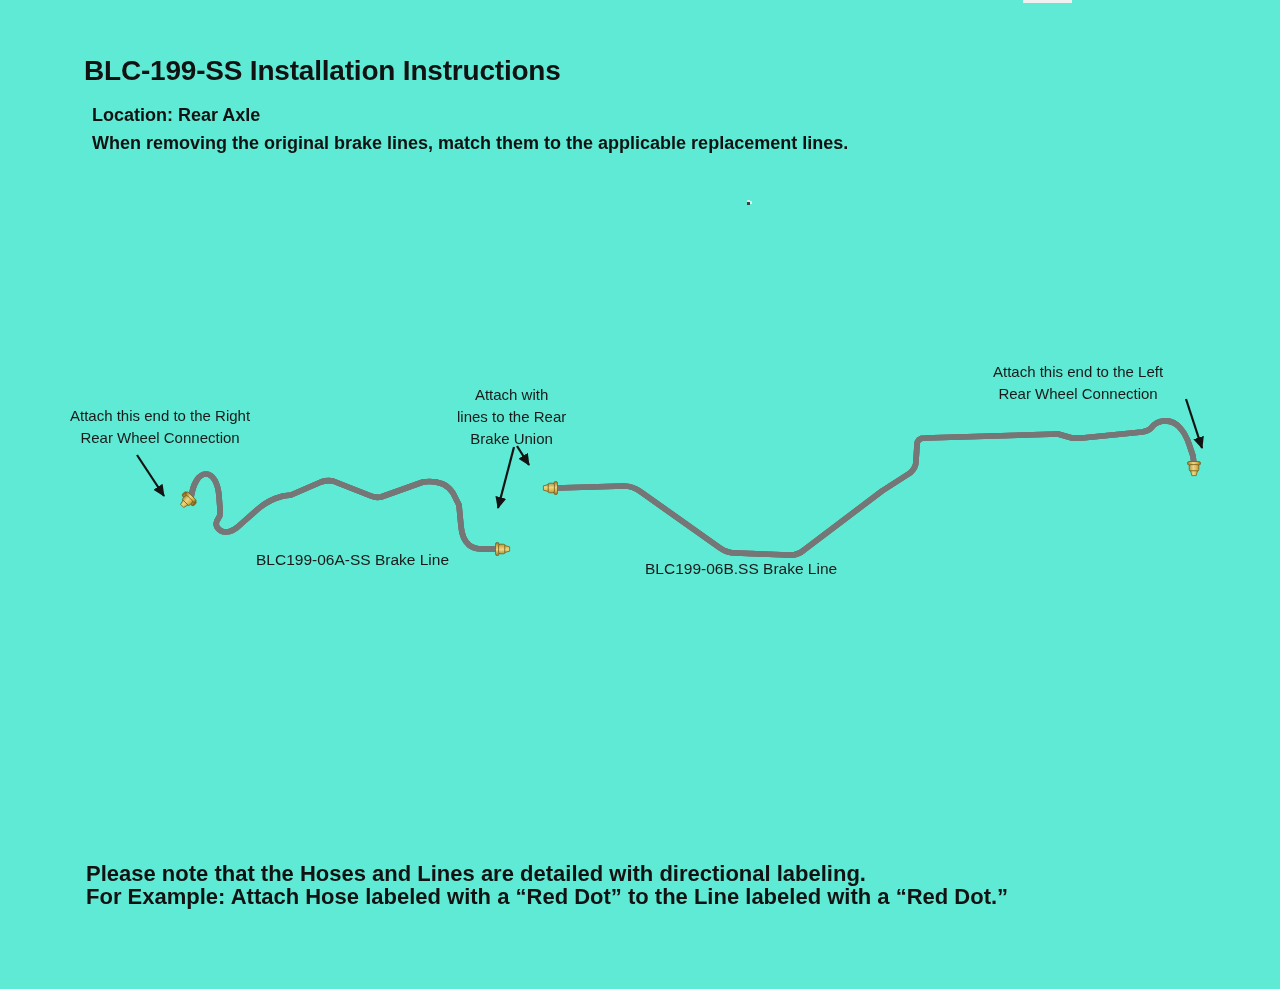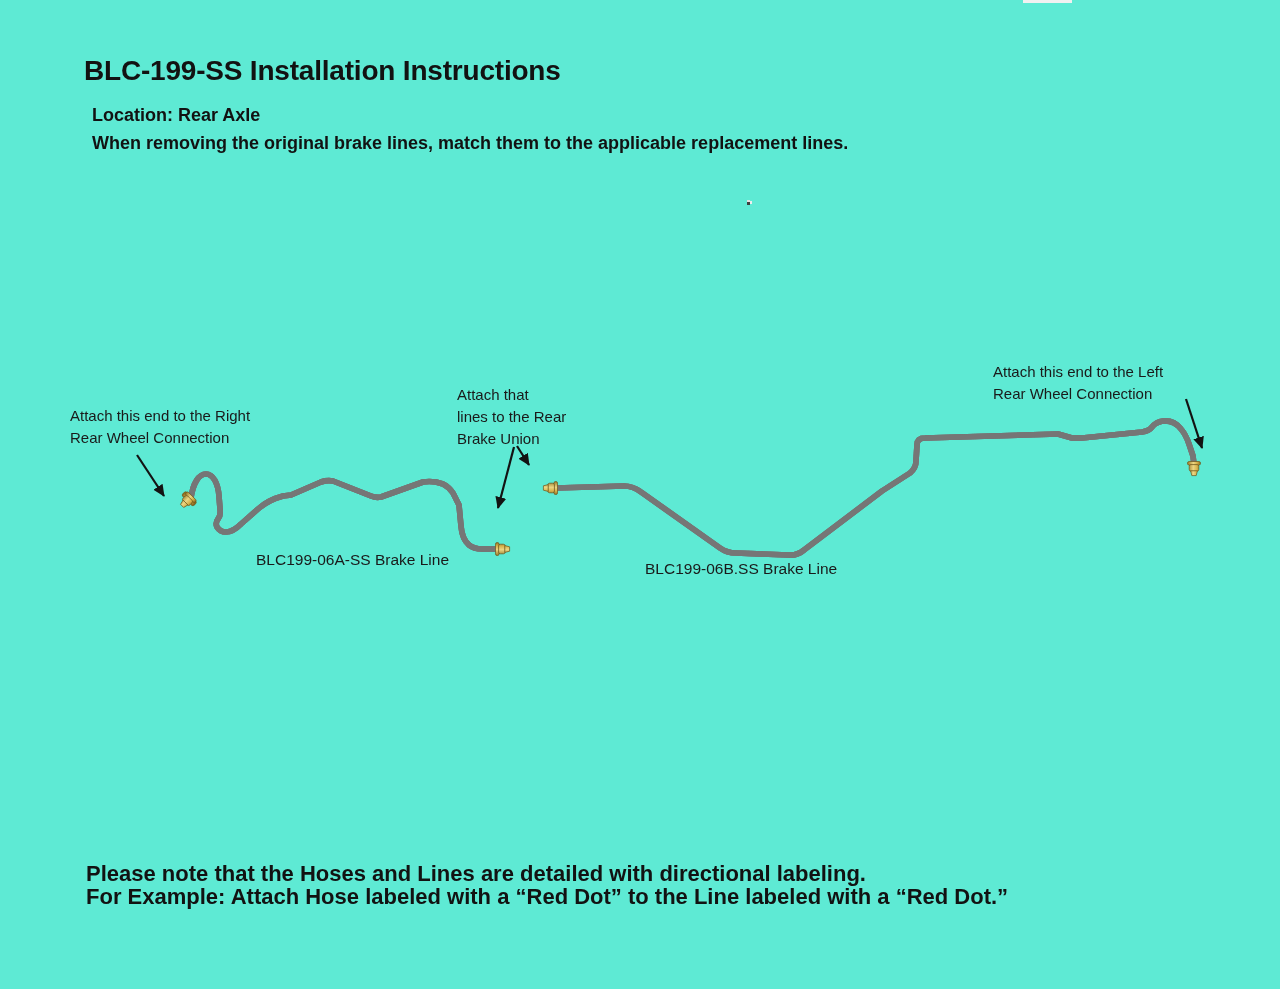--- a/index.html
+++ b/index.html
@@ -32,21 +32,21 @@
     box-shadow:0 -2px 0 0 #e3e3e3, 2px -1px 0 0 #ededed;
   }
   .diagram-svg{
     position:absolute;left:0;top:0;width:1280px;height:989px;
   }
   .ann{
     position:absolute;
     font-size:15px;line-height:22px;color:#1a1a1a;
     white-space:nowrap;
   }
-  .ann span{display:block;}
+  .ann span{display:block;text-align:center;}
   .part-label{
     position:absolute;
     font-size:15.5px;color:#1a1a1a;white-space:nowrap;
   }
   .footer-note{
     position:absolute;left:86px;top:862px;
     font-size:22px;line-height:23px;font-weight:700;color:#121212;
     white-space:nowrap;
   }
 </style>
@@ -155,21 +155,21 @@
       <line x1="1186" y1="399" x2="1202" y2="448" marker-end="url(#ah)"></line>
     </g>
   </svg>
 
   <div class="ann" style="left:70px;top:405px;">
     <span>Attach this end to the Right</span>
     <span>Rear Wheel Connection</span>
   </div>
 
   <div class="ann" style="left:457px;top:384px;">
-    <span>Attach that</span>
+    <span>Attach with</span>
     <span>lines to the Rear</span>
     <span>Brake Union</span>
   </div>
 
   <div class="ann" style="left:993px;top:361px;">
     <span>Attach this end to the Left</span>
     <span>Rear Wheel Connection</span>
   </div>
 
   <div class="part-label" style="left:256px;top:551px;">BLC199-06A-SS Brake Line</div>

